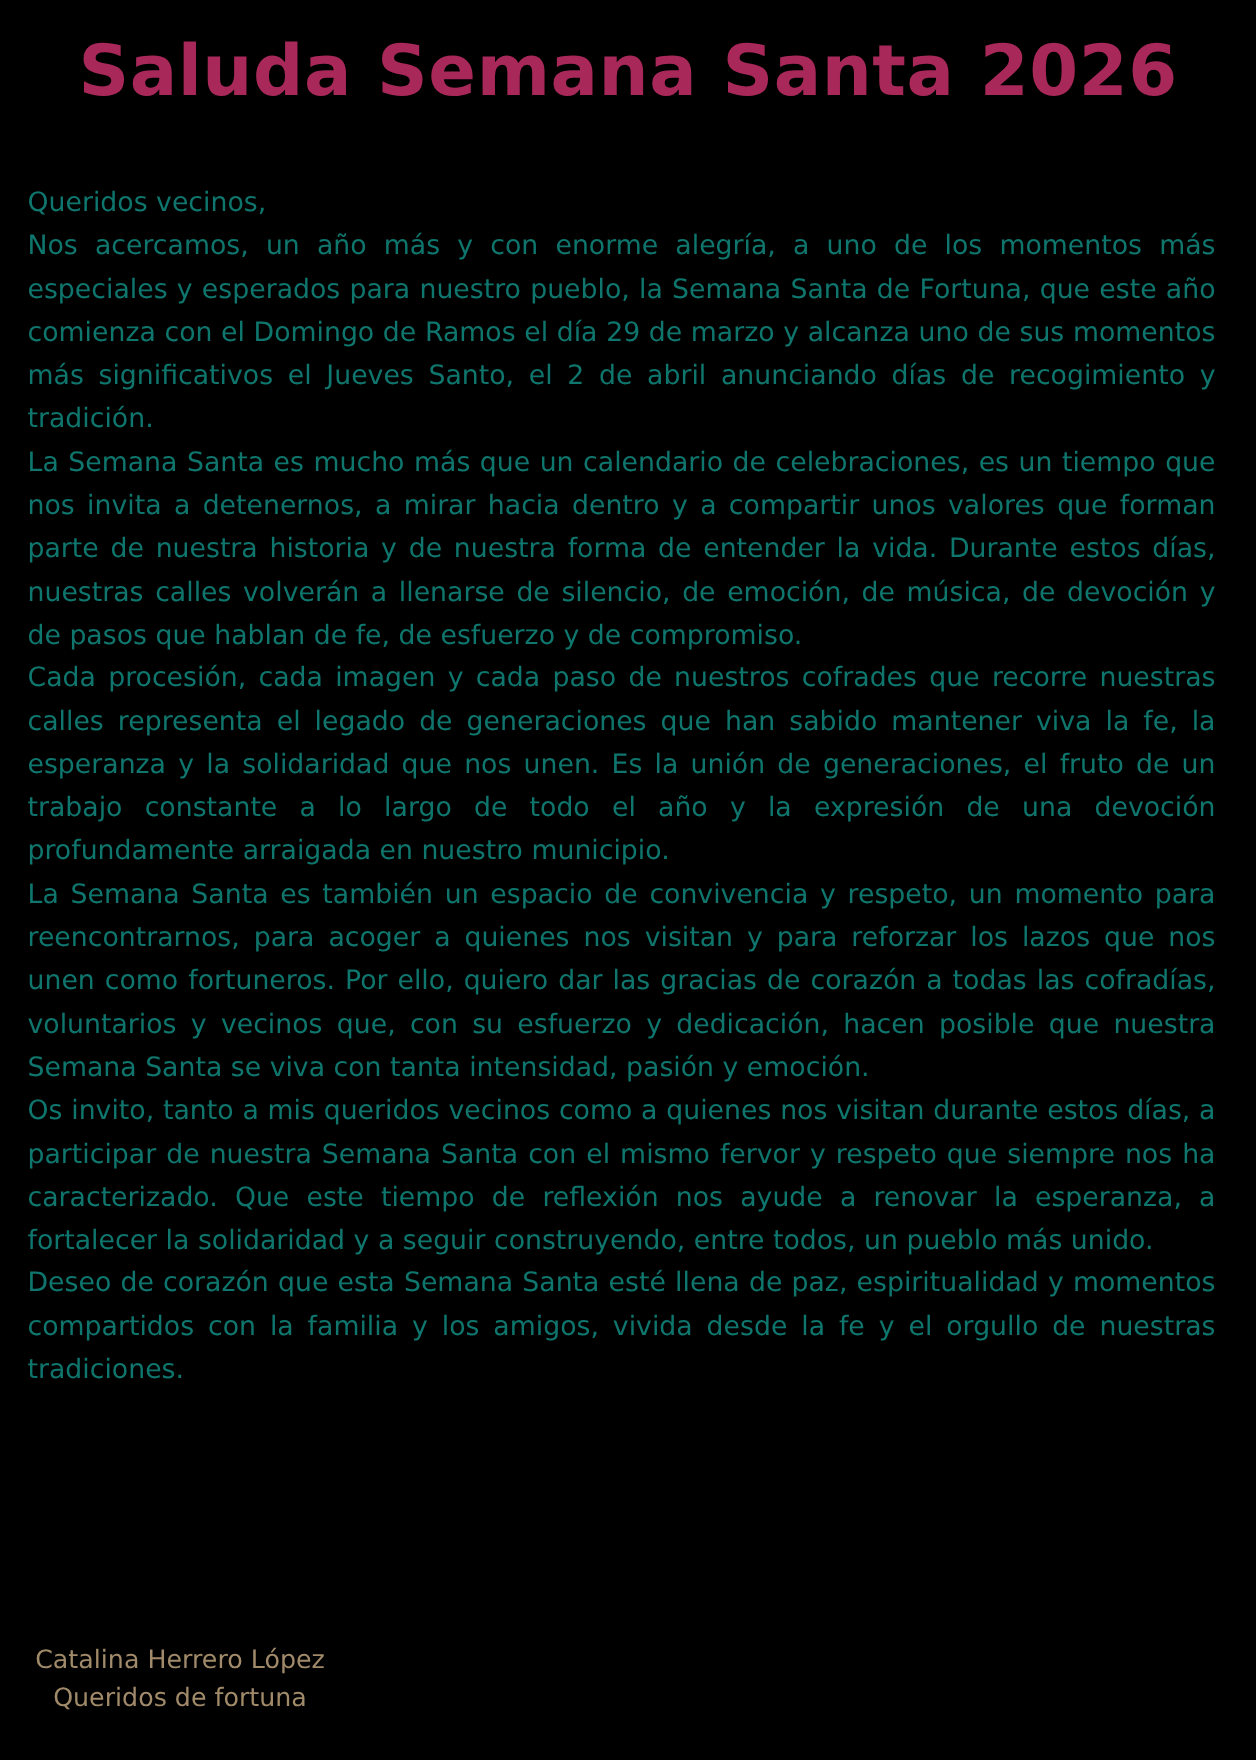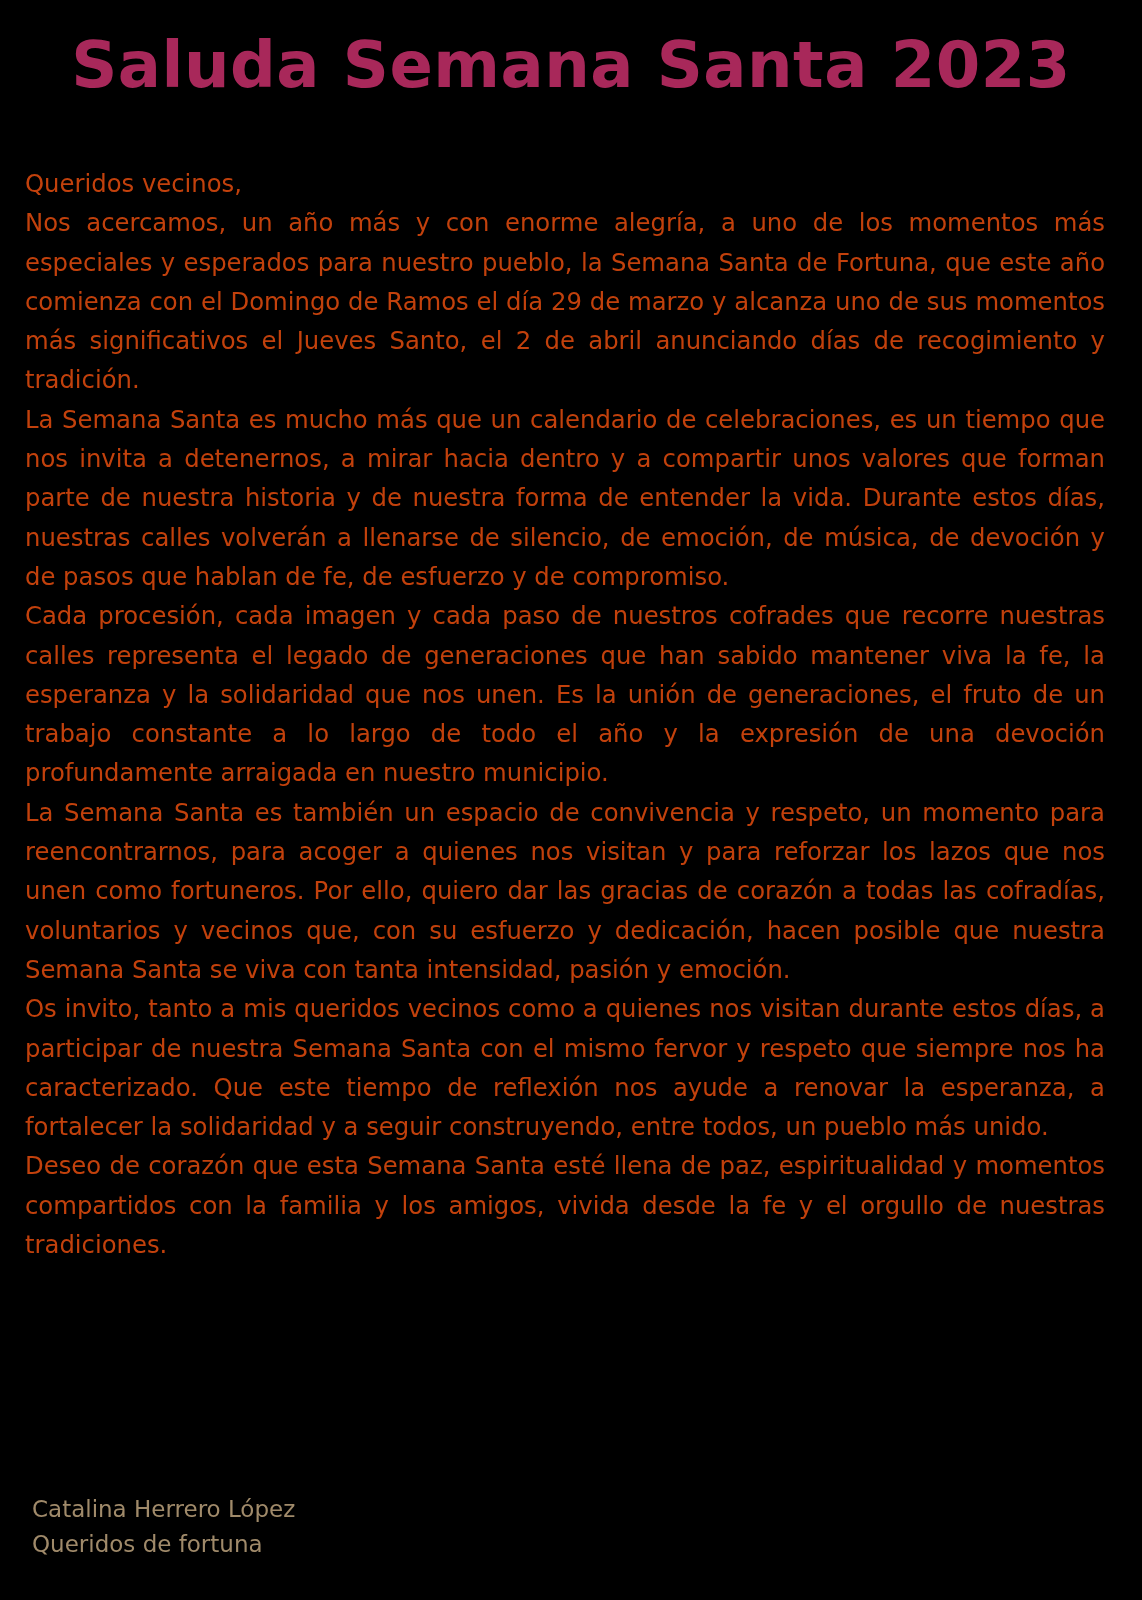--- a/index.html
+++ b/index.html
@@ -1,26 +1,26 @@
 <!DOCTYPE html>
 <html><head>
 <meta charset="utf-8">
 <style>
   html, body { margin:0; padding:0; background:#000; }
   body { width:1142px; height:1600px; overflow:hidden; position:relative; font-family:"DejaVu Sans", sans-serif; }
   .title { position:absolute; left:0; top:28px; width:1142px; text-align:center; color:#a8285a; font-weight:bold; font-size:64px; letter-spacing:0.5px; margin:0; }
-  .body { position:absolute; left:25px; top:164px; width:1080px; color:#c2410c; font-size:24.3px; line-height:39.3px; }
+  .body { position:absolute; left:25px; top:164px; width:1080px; color:#0f766e; font-size:24.3px; line-height:39.3px; }
   .body p { margin:0; text-align:justify; text-align-last:left; }
-  .sig { position:absolute; left:32px; top:1492px; color:#a08a6a; font-size:23px; line-height:35px; }
+  .sig { position:absolute; left:32px; top:1492px; color:#a08a6a; font-size:23px; line-height:35px;text-align:center; }
   .sig div { margin:0; }
 </style>
 </head>
 <body>
 
-<h1 class="title">Saluda Semana Santa 2023</h1>
+<h1 class="title">Saluda Semana Santa 2026</h1>
 
 <div class="body">
   <p>Queridos vecinos,</p>
   <p>Nos acercamos, un año más y con enorme alegría, a uno de los momentos más especiales y esperados para nuestro pueblo, la Semana Santa de Fortuna, que este año comienza con el Domingo de Ramos el día 29 de marzo y alcanza uno de sus momentos más significativos el Jueves Santo, el 2 de abril anunciando días de recogimiento y tradición.</p>
   <p>La Semana Santa es mucho más que un calendario de celebraciones, es un tiempo que nos invita a detenernos, a mirar hacia dentro y a compartir unos valores que forman parte de nuestra historia y de nuestra forma de entender la vida. Durante estos días, nuestras calles volverán a llenarse de silencio, de emoción, de música, de devoción y de pasos que hablan de fe, de esfuerzo y de compromiso.</p>
   <p>Cada procesión, cada imagen y cada paso de nuestros cofrades que recorre nuestras calles representa el legado de generaciones que han sabido mantener viva la fe, la esperanza y la solidaridad que nos unen. Es la unión de generaciones, el fruto de un trabajo constante a lo largo de todo el año y la expresión de una devoción profundamente arraigada en nuestro municipio.</p>
   <p>La Semana Santa es también un espacio de convivencia y respeto, un momento para reencontrarnos, para acoger a quienes nos visitan y para reforzar los lazos que nos unen como fortuneros. Por ello, quiero dar las gracias de corazón a todas las cofradías, voluntarios y vecinos que, con su esfuerzo y dedicación, hacen posible que nuestra Semana Santa se viva con tanta intensidad, pasión y emoción.</p>
   <p>Os invito, tanto a mis queridos vecinos como a quienes nos visitan durante estos días, a participar de nuestra Semana Santa con el mismo fervor y respeto que siempre nos ha caracterizado. Que este tiempo de reflexión nos ayude a renovar la esperanza, a fortalecer la solidaridad y a seguir construyendo, entre todos, un pueblo más unido.</p>
   <p>Deseo de corazón que esta Semana Santa esté llena de paz, espiritualidad y momentos compartidos con la familia y los amigos, vivida desde la fe y el orgullo de nuestras tradiciones.</p>
 </div>

